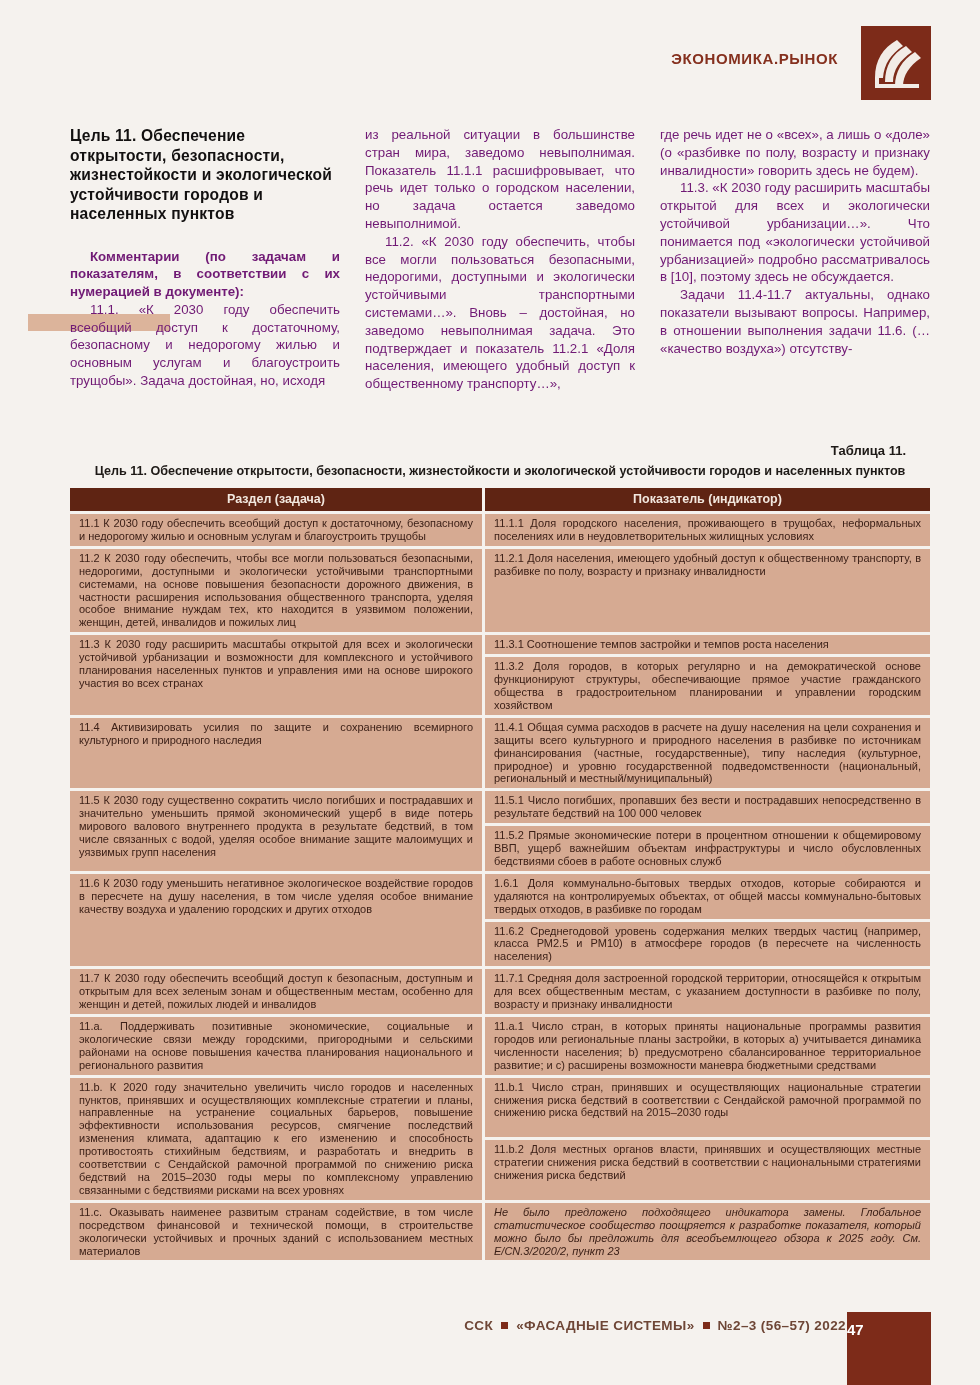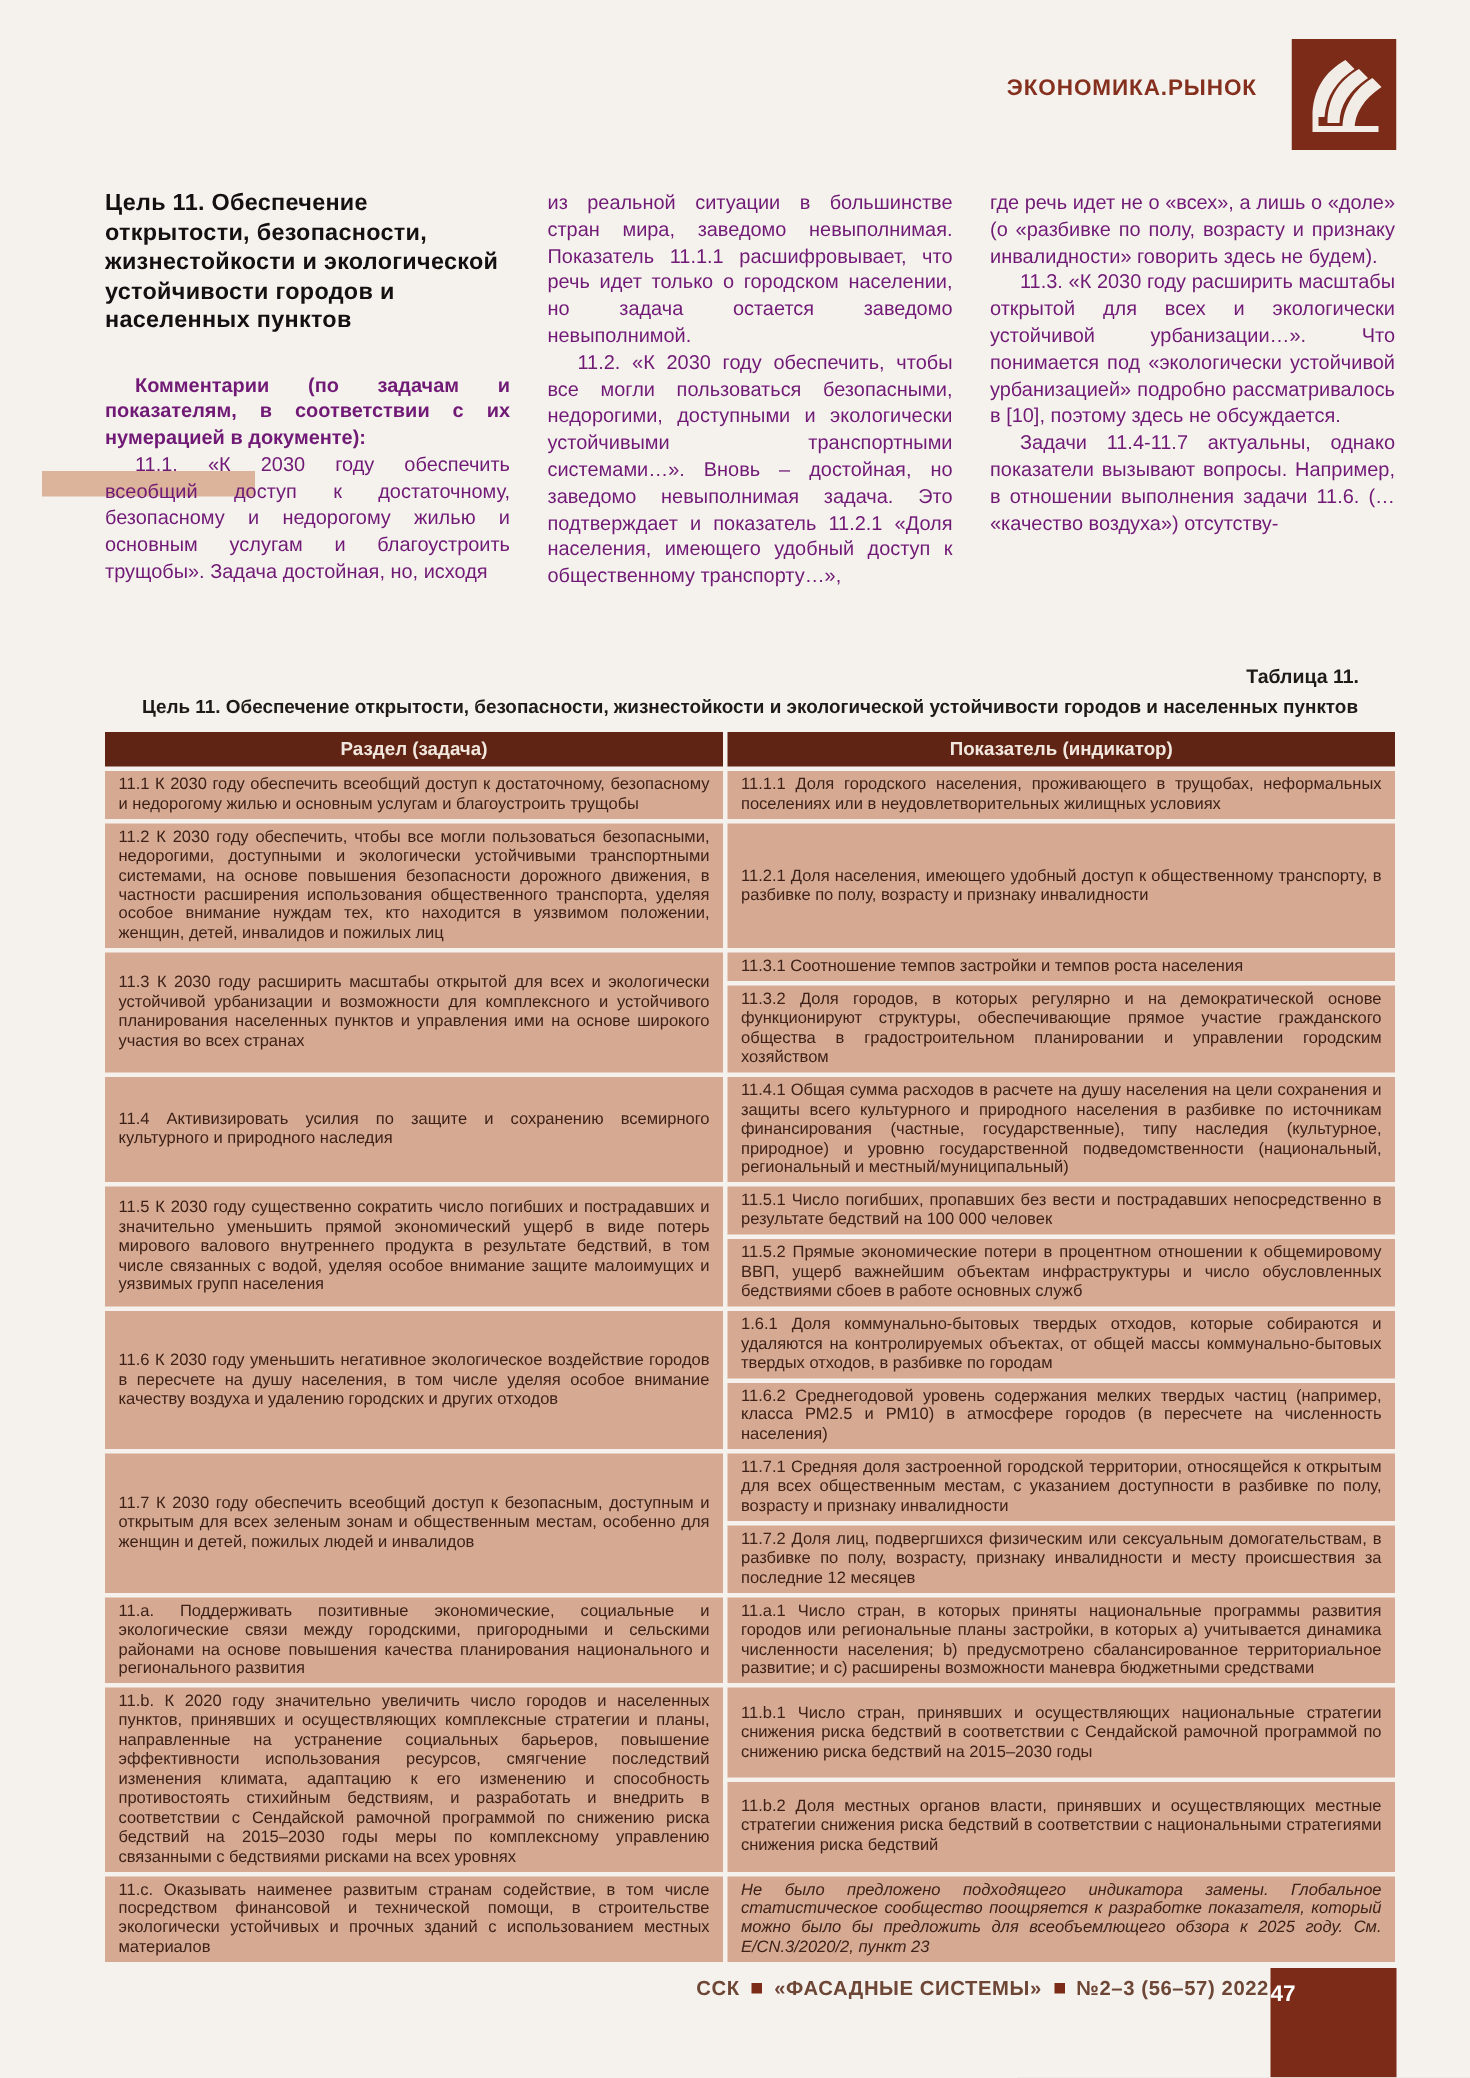--- a/index.html
+++ b/index.html
@@ -51,21 +51,21 @@
     position:absolute;top:488px;left:70px;width:860px;
     display:flex;flex-direction:column;gap:3px;
   }
   .thead{display:grid;grid-template-columns:412px 1fr;gap:3px;}
   .th{
     background:#5f2413;color:#f2e7de;font-weight:bold;text-align:center;
     font-size:12.5px;padding:4px 0 5px;
   }
   .trow{display:grid;grid-template-columns:412px 1fr;gap:3px;}
   .tcell{
-    background:#d6aa92;display:flex;align-items:center;
+    background:#d6aa92;display:flex;align-items:flex-start;
     padding:3px 9px;box-sizing:border-box;
   }
   .tcell .txt{
     font-size:11px;line-height:12.9px;text-align:justify;color:#3d2118;
     width:100%;
   }
   .indicators{display:flex;flex-direction:column;gap:3px;}
   .indicators .tcell{flex:1 1 auto;}
   .tcell.italic .txt{font-style:italic;}
   
@@ -196,23 +196,20 @@
           </div>
         </div>
         <div class="trow">
           <div class="tcell">
             <div class="txt">11.7 К 2030 году обеспечить всеобщий доступ к безопасным, доступным и открытым для всех зеленым зонам и общественным местам, особенно для женщин и детей, пожилых людей и инвалидов</div>
           </div>
           <div class="indicators">
             <div class="tcell">
               <div class="txt">11.7.1 Средняя доля застроенной городской территории, относящейся к открытым для всех общественным местам, с указанием доступности в разбивке по полу, возрасту и признаку инвалидности</div>
             </div>
-            <div class="tcell">
-              <div class="txt">11.7.2 Доля лиц, подвергшихся физическим или сексуальным домогательствам, в разбивке по полу, возрасту, признаку инвалидности и месту происшествия за последние 12 месяцев</div>
-            </div>
           </div>
         </div>
         <div class="trow">
           <div class="tcell">
             <div class="txt">11.a. Поддерживать позитивные экономические, социальные и экологические связи между городскими, пригородными и сельскими районами на основе повышения качества планирования национального и регионального развития</div>
           </div>
           <div class="indicators">
             <div class="tcell">
               <div class="txt">11.a.1 Число стран, в которых приняты национальные программы развития городов или региональные планы застройки, в которых a) учитывается динамика численности населения; b) предусмотрено сбалансированное территориальное развитие; и c) расширены возможности маневра бюджетными средствами</div>
             </div>

